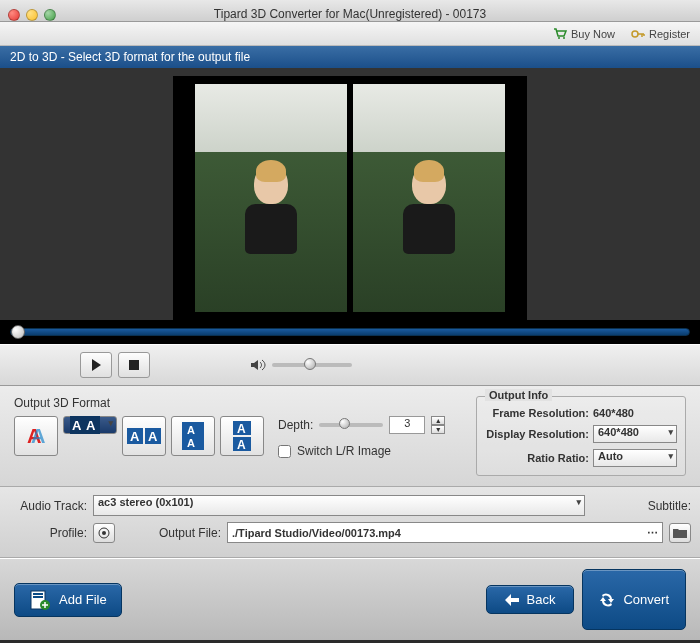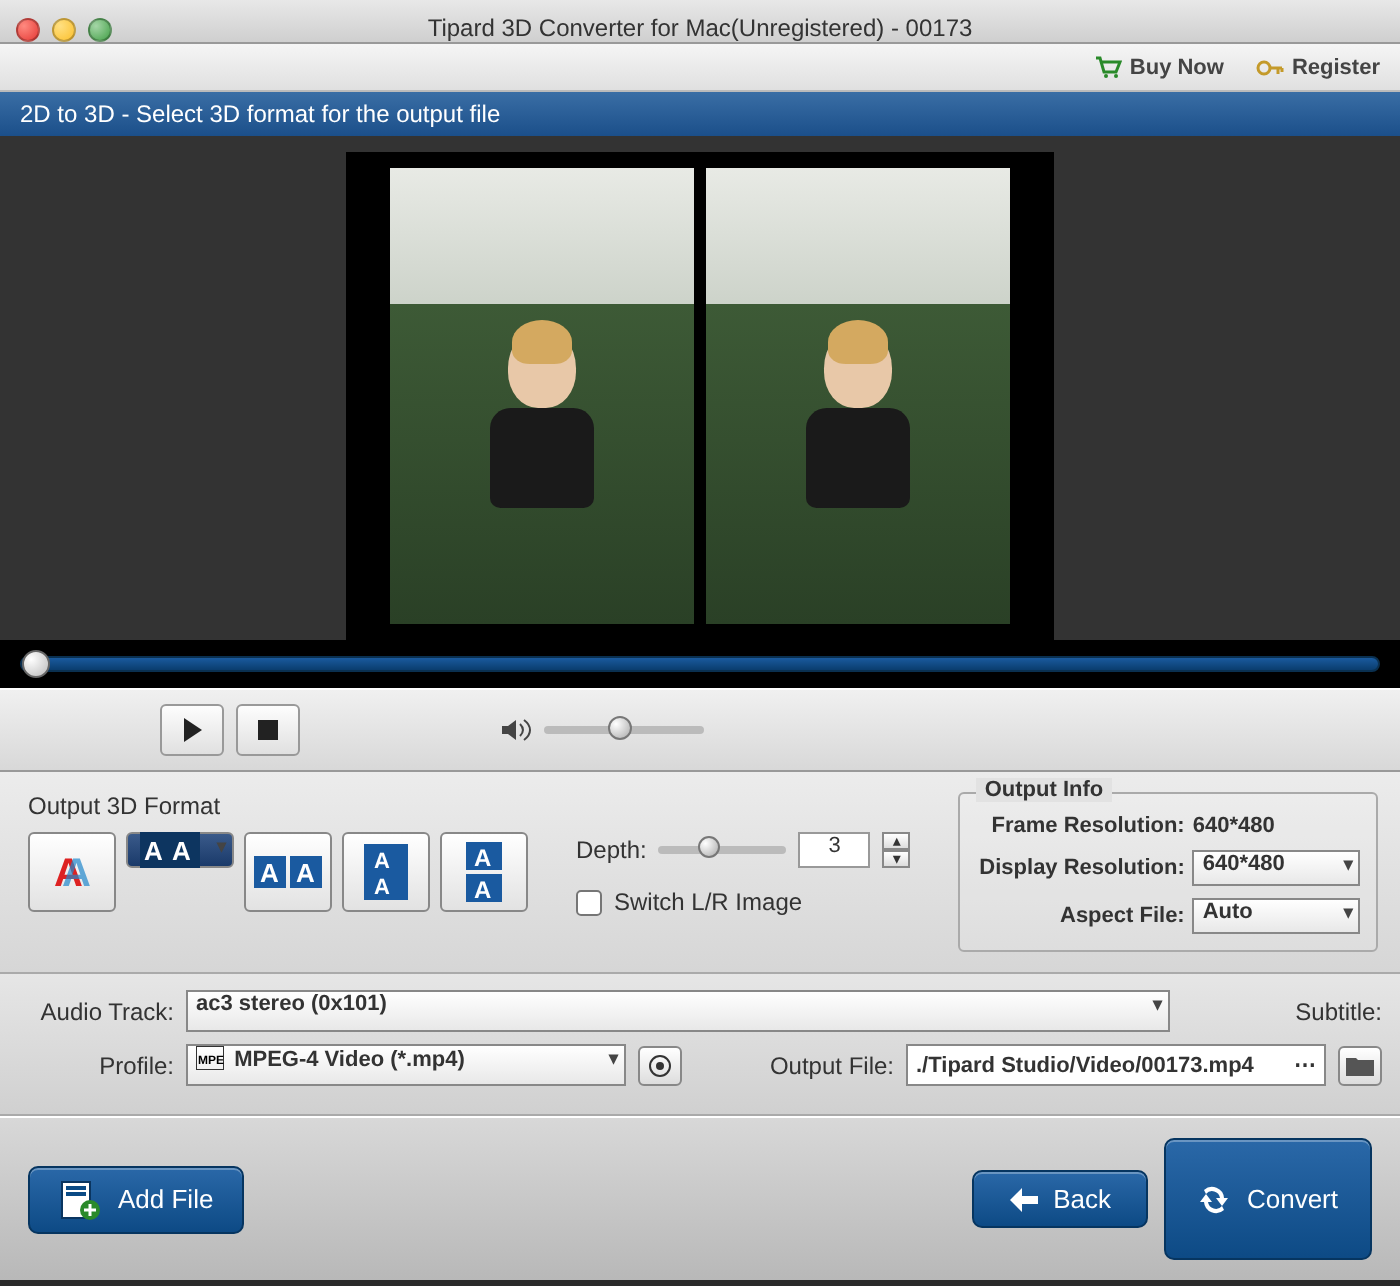--- a/index.html
+++ b/index.html
@@ -5,42 +5,42 @@
 * { box-sizing: border-box; margin: 0; padding: 0; font-family: "Lucida Grande", Arial, sans-serif; }
 body { width: 700px; height: 643px; background: #2a2a2a; overflow: hidden; }
 .titlebar { height: 22px; background: linear-gradient(#e8e8e8, #cfcfcf); border-bottom: 1px solid #999; display: flex; align-items: flex-end; padding: 0 8px; position: relative; }
 .traffic { display: flex; gap: 6px; }
 .tl { width: 12px; height: 12px; border-radius: 50%; border: 1px solid rgba(0,0,0,.25); }
 .tl.r { background: radial-gradient(circle at 30% 30%, #ff8a80, #e53935); }
 .tl.y { background: radial-gradient(circle at 30% 30%, #ffe082, #fbc02d); }
 .tl.g { background: radial-gradient(circle at 30% 30%, #a5d6a7, #43a047); }
 .title { position: absolute; left: 0; right: 0; text-align: center; font-size: 12px; color: #333; }
 .toolbar { height: 24px; background: linear-gradient(#f5f5f5, #e0e0e0); display: flex; justify-content: flex-end; align-items: center; padding: 0 10px; gap: 16px; font-size: 11px; color: #444; border-bottom: 1px solid #bbb; }
-.tb-item { display: flex; align-items: center; gap: 4px; cursor: pointer; font-weight: bold; }
+.tb-item { display: flex; align-items: center; gap: 4px; cursor: pointer; }
 .bluebar { height: 22px; background: linear-gradient(#3a6ea5, #1b4f8a); color: #fff; display: flex; align-items: center; padding: 0 10px; font-size: 12px; }
 .preview-area { background: #333; padding: 8px 0 0 0; }
 .preview { width: 354px; height: 244px; margin: 0 auto; background: #000; display: flex; padding: 8px 22px; gap: 6px; }
 .frame { flex: 1; background: linear-gradient(#b8c4b0, #556b4f); position: relative; overflow: hidden; }
 .sky { position: absolute; top: 0; left: 0; right: 0; height: 35%; background: linear-gradient(#e8eae5, #c8cfc5); }
 .trees { position: absolute; top: 30%; left: 0; right: 0; bottom: 0; background: linear-gradient(#3d5a36, #2a4026); }
 .person { position: absolute; bottom: 10%; left: 30%; width: 40%; height: 55%; }
 .head { width: 55%; height: 32%; background: #e8c8a8; border-radius: 50% 50% 45% 45%; margin: 0 auto; position: relative; }
 .hair { position: absolute; top: -10%; left: 5%; right: 5%; height: 55%; background: #d4a960; border-radius: 50% 50% 30% 30%; }
 .body { width: 85%; height: 40%; background: #1a1a1a; margin: 0 auto; border-radius: 20% 20% 10% 10%; }
 .seek { height: 24px; background: #000; display: flex; align-items: center; padding: 0 10px; }
 .seek-track { flex: 1; height: 8px; background: linear-gradient(#1a5a9e, #0a3d6e); border-radius: 4px; position: relative; border: 1px solid #0a3050; }
 .seek-thumb { position: absolute; left: 0; top: -4px; width: 14px; height: 14px; background: radial-gradient(circle at 30% 30%, #fff, #bbb); border-radius: 50%; border: 1px solid #666; }
 .controls { height: 42px; background: linear-gradient(#f0f0f0, #d8d8d8); display: flex; align-items: center; padding: 0 10px; border-top: 1px solid #fff; border-bottom: 1px solid #999; }
 .ctrl-group { display: flex; gap: 6px; margin-left: 70px; }
 .ctrl-btn { width: 32px; height: 26px; background: linear-gradient(#fdfdfd, #e0e0e0); border: 1px solid #999; border-radius: 3px; display: flex; align-items: center; justify-content: center; cursor: pointer; }
 .vol { display: flex; align-items: center; gap: 6px; margin-left: 100px; }
 .vol-track { width: 80px; height: 4px; background: #bbb; border-radius: 2px; position: relative; }
 .vol-thumb { position: absolute; left: 40%; top: -5px; width: 12px; height: 12px; background: radial-gradient(circle at 30% 30%, #fff, #aaa); border-radius: 50%; border: 1px solid #777; }
 .time-box { margin-left: auto; margin-right: 20px; padding: 3px 18px; background: linear-gradient(#fdfdfd, #e6e6e6); border: 1px solid #999; border-radius: 3px; font-size: 12px; color: #333; }
-.format-panel { background: linear-gradient(#ececec, #d6d6d6); padding: 10px 14px; display: flex; gap: 24px; align-items: flex-start; border-bottom: 1px solid #aaa; }
+.format-panel { background: linear-gradient(#ececec, #d6d6d6); padding: 10px 14px; display: flex; gap: 14px; align-items: flex-start; border-bottom: 1px solid #aaa; }
 .fmt-left { flex: 0 0 250px; }
 .fmt-label { font-size: 12px; color: #333; margin-bottom: 6px; }
 .fmt-btns { display: flex; gap: 5px; }
 .fmt-btn { width: 44px; height: 40px; background: linear-gradient(#fff, #e2e2e2); border: 1px solid #888; border-radius: 3px; display: flex; align-items: center; justify-content: center; cursor: pointer; font-weight: bold; }
 .fmt-btn.sel { background: linear-gradient(#3a5a8a, #1a3a6a); }
 .fmt-mid { flex: 1; padding-top: 20px; font-size: 12px; color: #333; }
 .depth-row { display: flex; align-items: center; gap: 6px; margin-bottom: 10px; }
 .depth-slider { width: 64px; height: 4px; background: #bbb; border-radius: 2px; position: relative; }
 .depth-thumb { position: absolute; left: 30%; top: -5px; width: 11px; height: 11px; background: radial-gradient(circle at 30% 30%, #fff, #aaa); border-radius: 50%; border: 1px solid #777; }
 .depth-val { width: 36px; height: 18px; border: 1px solid #999; background: #fff; font-size: 11px; text-align: center; }
@@ -215,41 +215,34 @@
     <legend>Output Info</legend>
     <div class="info-row">
       <label>Frame Resolution:</label>
       <span>640*480</span>
     </div>
     <div class="info-row">
       <label>Display Resolution:</label>
       <div class="sel"><span>640*480</span></div>
     </div>
     <div class="info-row">
-      <label>Aspect File:</label>
+      <label>Ratio Ratio:</label>
       <div class="sel"><span>Auto</span></div>
     </div>
   </div>
 </div>
 
 <div class="settings-panel">
   <div class="srow">
     <label style="width:78px">Audio Track:</label>
     <div class="sel" style="width:228px"><span>ac3 stereo (0x101)</span></div>
     <label style="width:100px">Subtitle:</label>
   </div>
   <div class="srow">
     <label style="width:78px">Profile:</label>
-    <div class="sel" style="width:202px">
-      <svg width="14" height="12" style="display:inline;margin-right:2px;vertical-align:-2px">
-          <rect width="14" height="12" fill="none" stroke="#333"></rect>
-          <text x="1" y="9" font-size="6">MPEG</text>
-        </svg>
-      <span>MPEG-4 Video (*.mp4)</span>
-    </div>
     <div class="icon-btn">
       <svg width="12" height="12">
           <circle cx="6" cy="6" r="5" fill="none" stroke="#333"></circle>
           <circle cx="6" cy="6" r="2" fill="#333"></circle>
         </svg>
     </div>
     <label style="width:100px">Output File:</label>
     <div class="txt" style="flex:1">
         <span>./Tipard Studio/Video/00173.mp4</span>
         <span style="position:absolute;right:4px">⋯</span>

